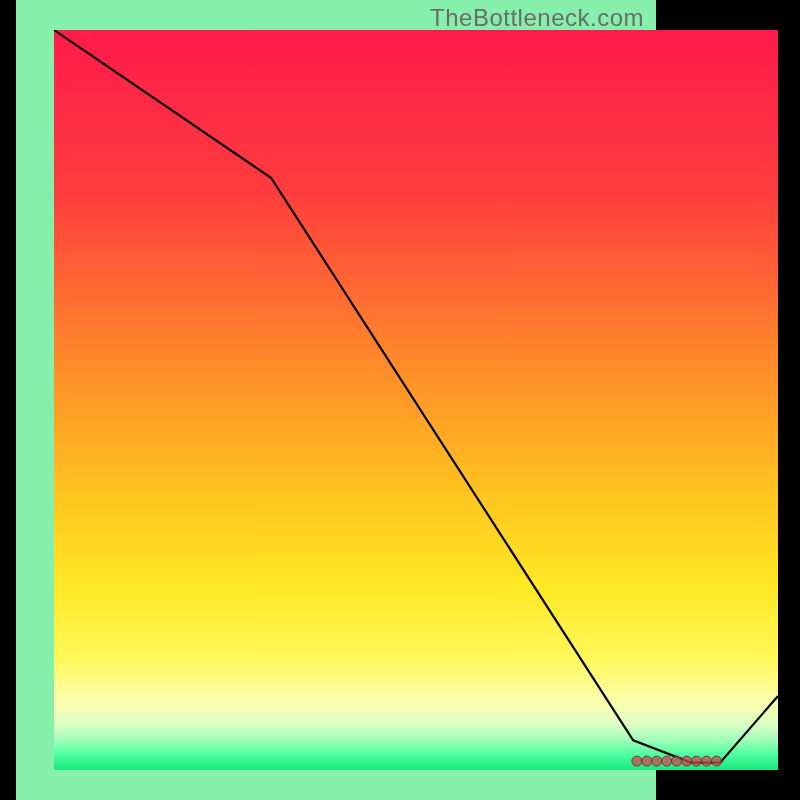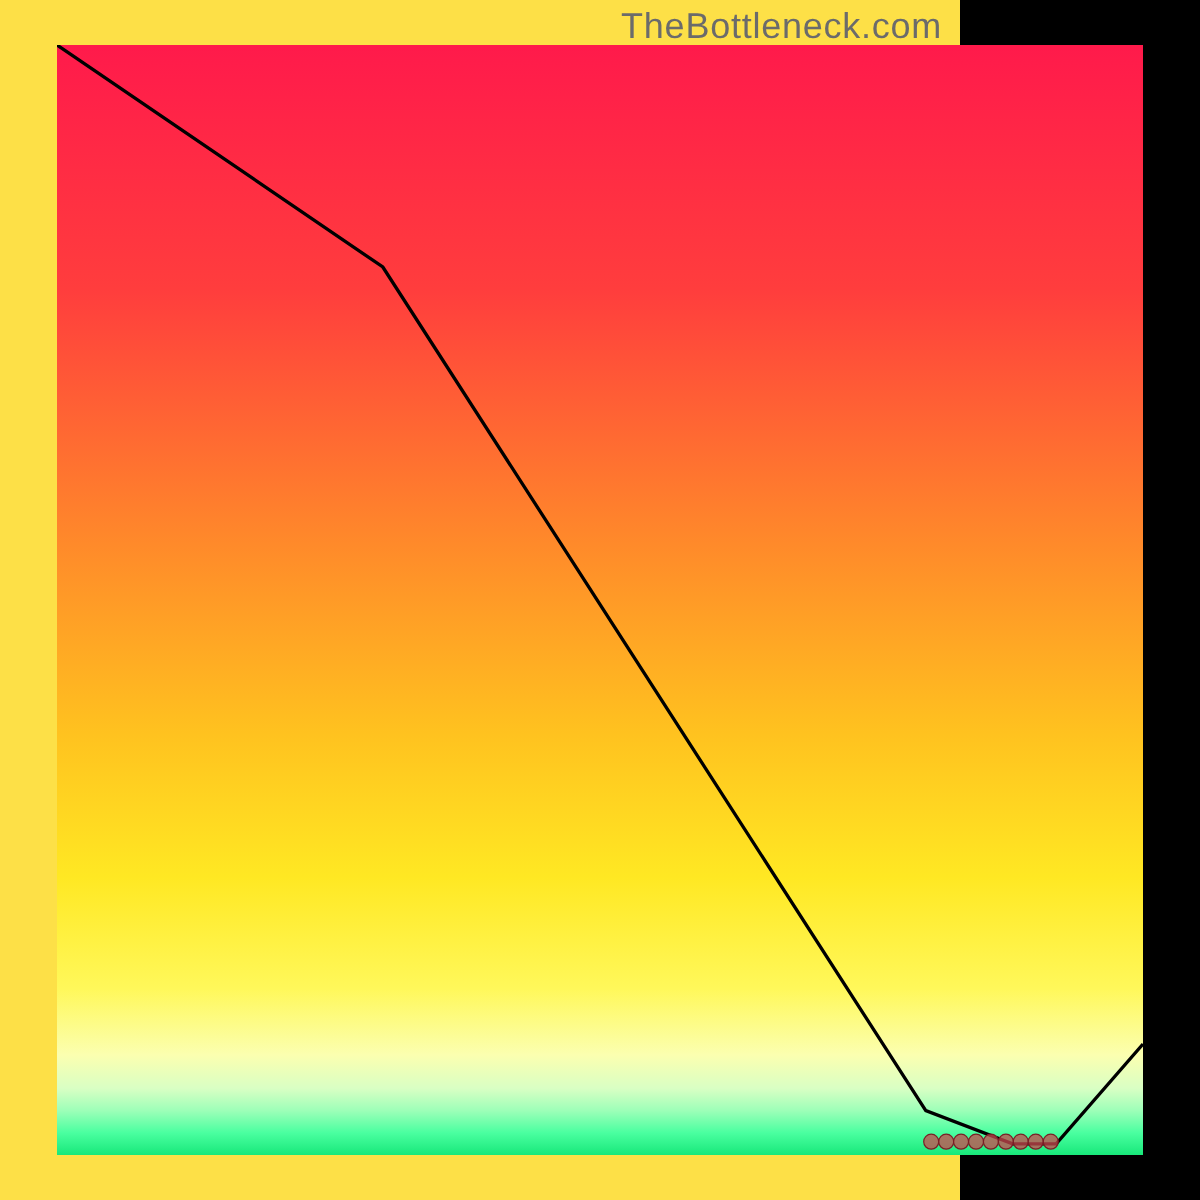--- a/index.html
+++ b/index.html
@@ -8,21 +8,22 @@
     width: 800px;
     height: 800px;
     background: #000;
     overflow: hidden;
     font-family: Arial, Helvetica, sans-serif;
   }
   .frame {
     position: relative;
     width: 640px;
     height: 800px;
-    background: #fde047;
+    background: #86efac;
+    margin-left: 16px;
   }
   .watermark {
     position: absolute;
     top: 4px;
     right: 12px;
     color: #6b6b6b;
     font-size: 24px;
     letter-spacing: 0.5px;
     font-weight: 400;
   }

